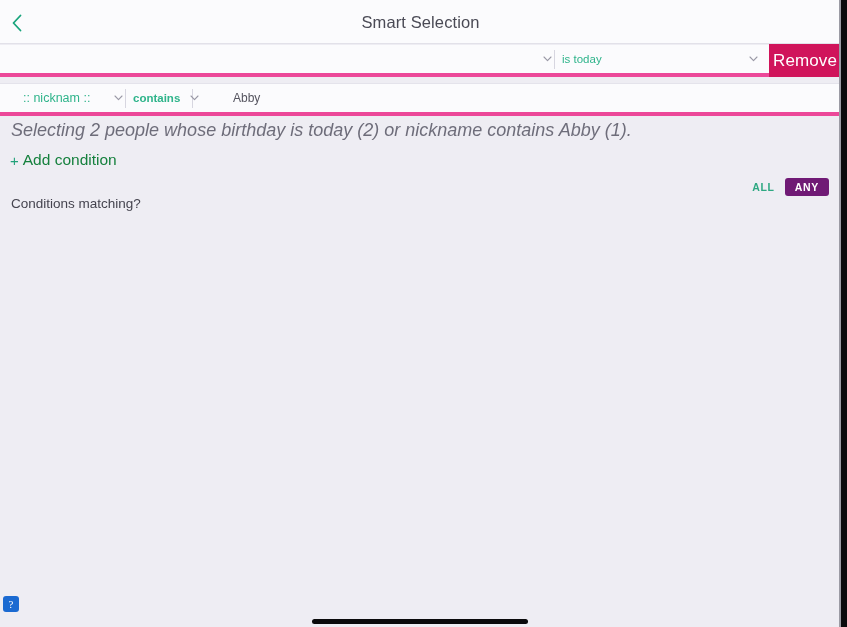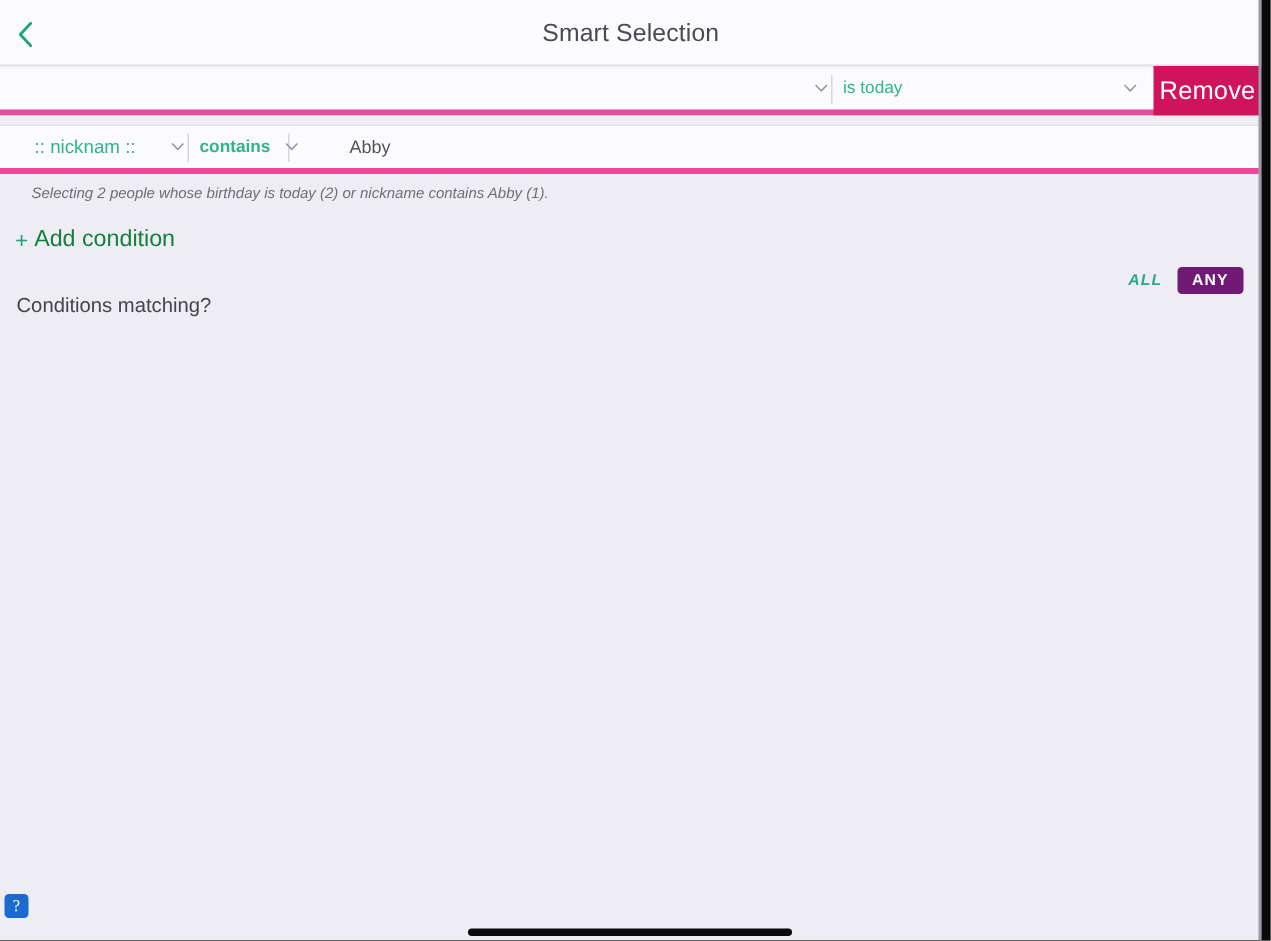--- a/index.html
+++ b/index.html
@@ -152,22 +152,22 @@
     letter-spacing: .1px;
   }
 
   
   .summary {
     position: absolute;
     top: 120px; left: 0;
     width: 841px;
     height: 20px;
     line-height: 20px;
-    padding-left: 21px;
-    font-size: 10px;
+    padding-left: 11px;
+    font-size: 18px;
     font-style: italic;
     color: #6E6D7A;
     white-space: nowrap;
   }
 
   
   .add-cond {
     position: absolute;
     top: 148px; left: 0;
     height: 24px;
@@ -222,21 +222,20 @@
     justify-content: center;
     font-size: 10.5px;
     font-weight: bold;
     letter-spacing: .7px;
     cursor: pointer;
     border-radius: 3px;
   }
   .seg.off {
     color: #2EA882;
     background: transparent;
-    font-style: italic;
   }
   .seg.on {
     color: #FFFFFF;
     background: #701a75;
   }
 
   
   .help-badge {
     position: absolute;
     left: 3px;

